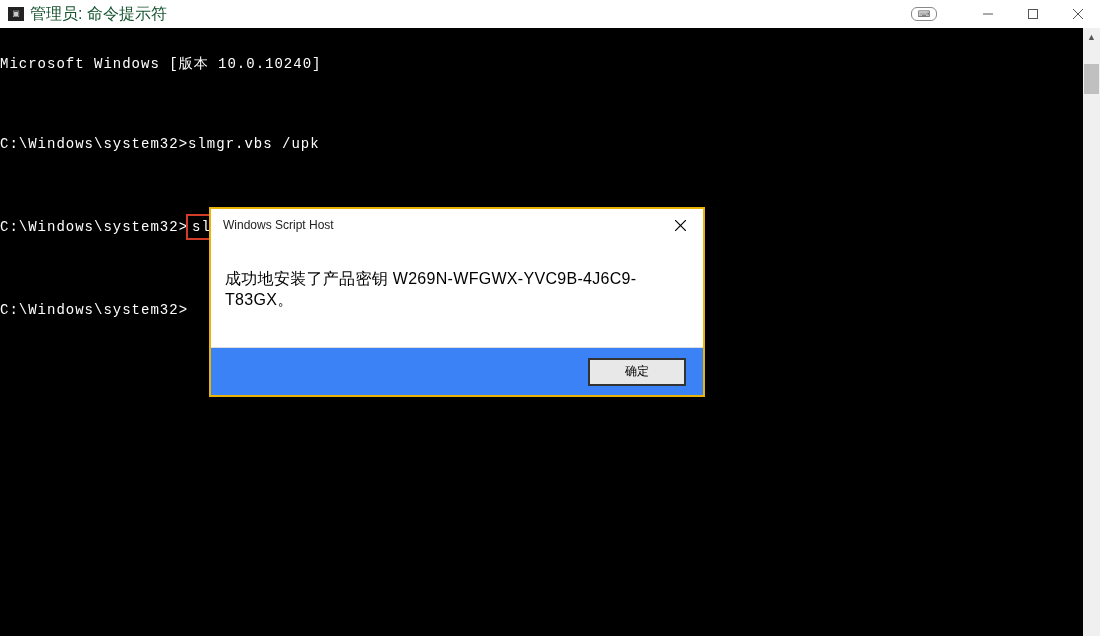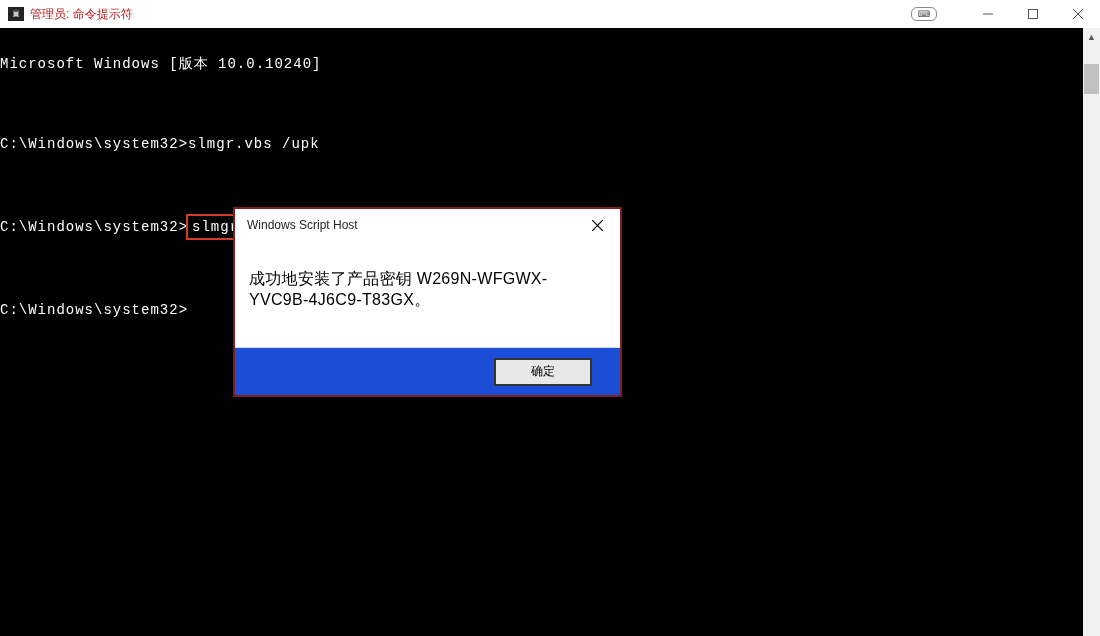--- a/index.html
+++ b/index.html
@@ -28,22 +28,22 @@
       display: flex;
       align-items: center;
       justify-content: center;
     }
     .titlebar-icon-inner {
       color: #ccc;
       font-size: 8px;
       line-height: 8px;
     }
     .titlebar-text {
-      font-size: 12px;
-      color: #b91c1c;
+      font-size: 16px;
+      color: #14532d;
     }
     .titlebar-controls {
       position: absolute;
       right: 0;
       top: 0;
       display: flex;
       align-items: center;
       height: 100%;
     }
     .titlebar-btn {
@@ -109,25 +109,25 @@
     .scrollbar-thumb {
       position: absolute;
       top: 36px;
       width: 15px;
       left: 1px;
       height: 30px;
       background: #c0c0c0;
     }
     .dialog-wrap {
       position: absolute;
-      left: 233px;
+      left: 209px;
       top: 207px;
-      width: 389px;
+      width: 496px;
       height: 190px;
-      border: 2px solid #7f1d1d;
+      border: 2px solid #eab308;
     }
     .dialog {
       width: 100%;
       height: 100%;
       background: #fff;
       display: flex;
       flex-direction: column;
       font-family: "Microsoft YaHei", "Segoe UI", sans-serif;
     }
     .dialog-titlebar {
@@ -153,25 +153,25 @@
     }
     .dialog-body {
       flex: 1;
       padding: 28px 14px 10px 14px;
       font-size: 16px;
       color: #000;
       letter-spacing: 0.3px;
     }
     .dialog-footer {
       height: 48px;
-      background: #1d4ed8;
+      background: #3b82f6;
       display: flex;
       align-items: center;
       justify-content: flex-end;
-      padding: 0 28px;
+      padding: 0 17px;
       border-top: 1px solid #ddd;
     }
     .dialog-ok {
       width: 98px;
       height: 28px;
       background: #e8e8e8;
       border: 2px solid #333;
       display: flex;
       align-items: center;
       justify-content: center;

